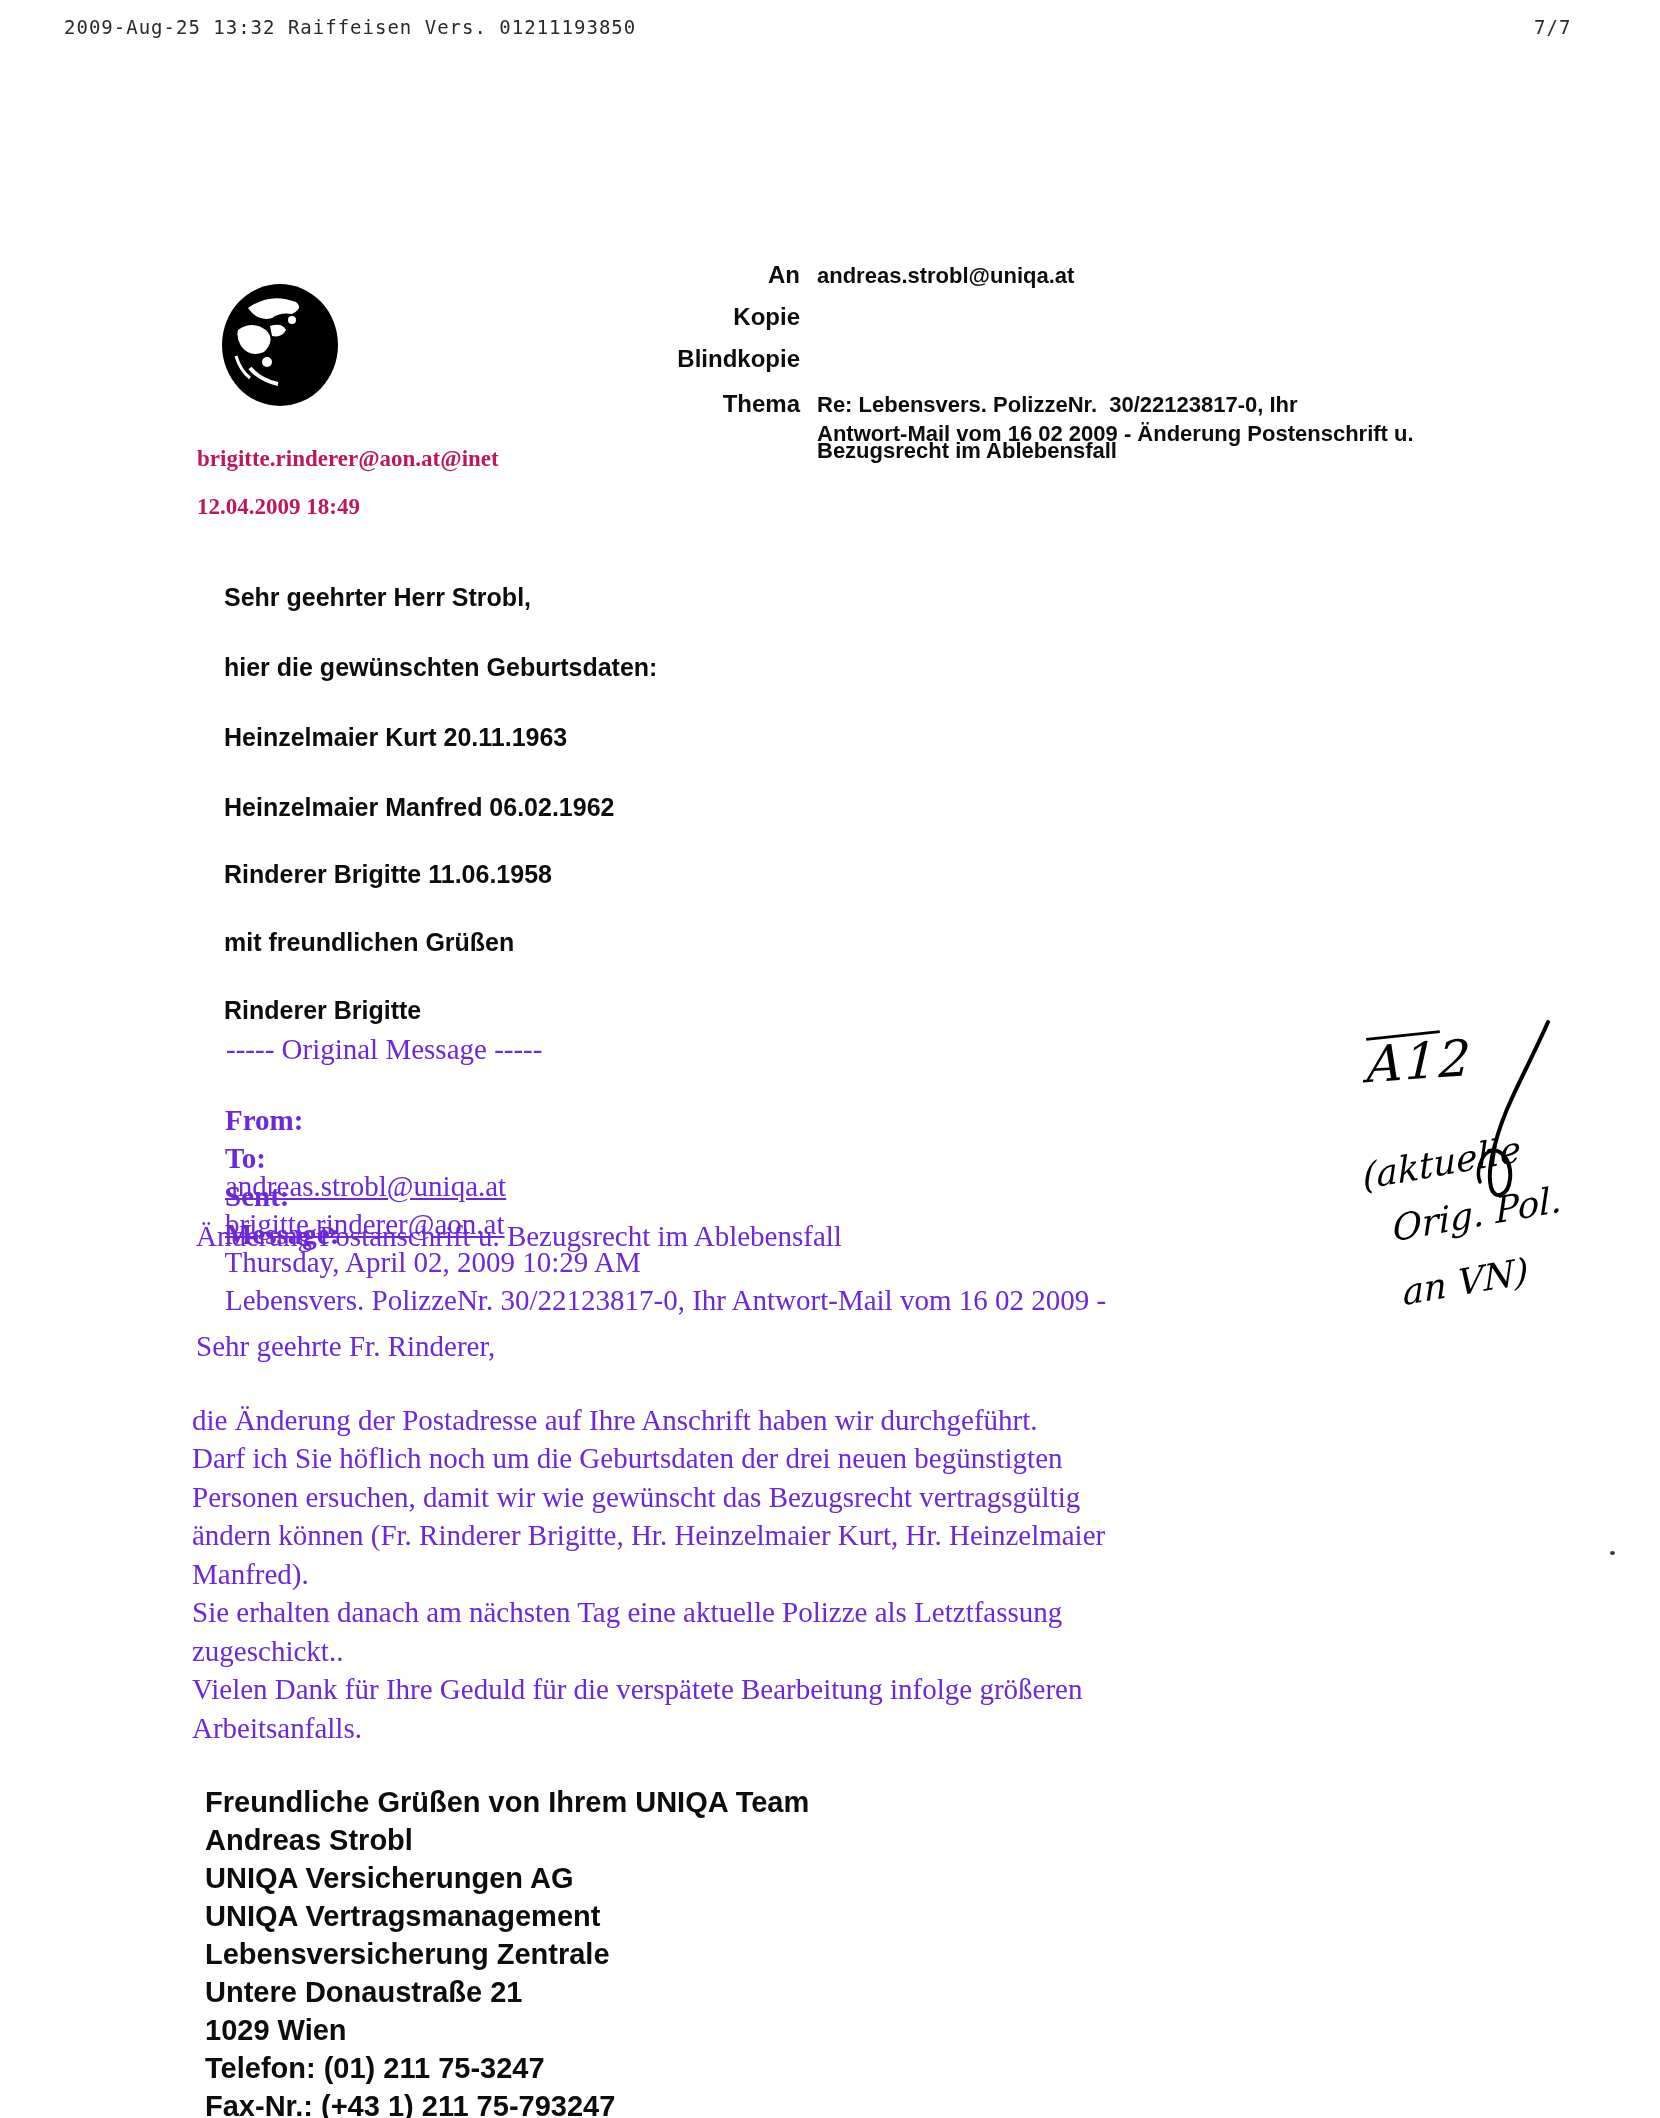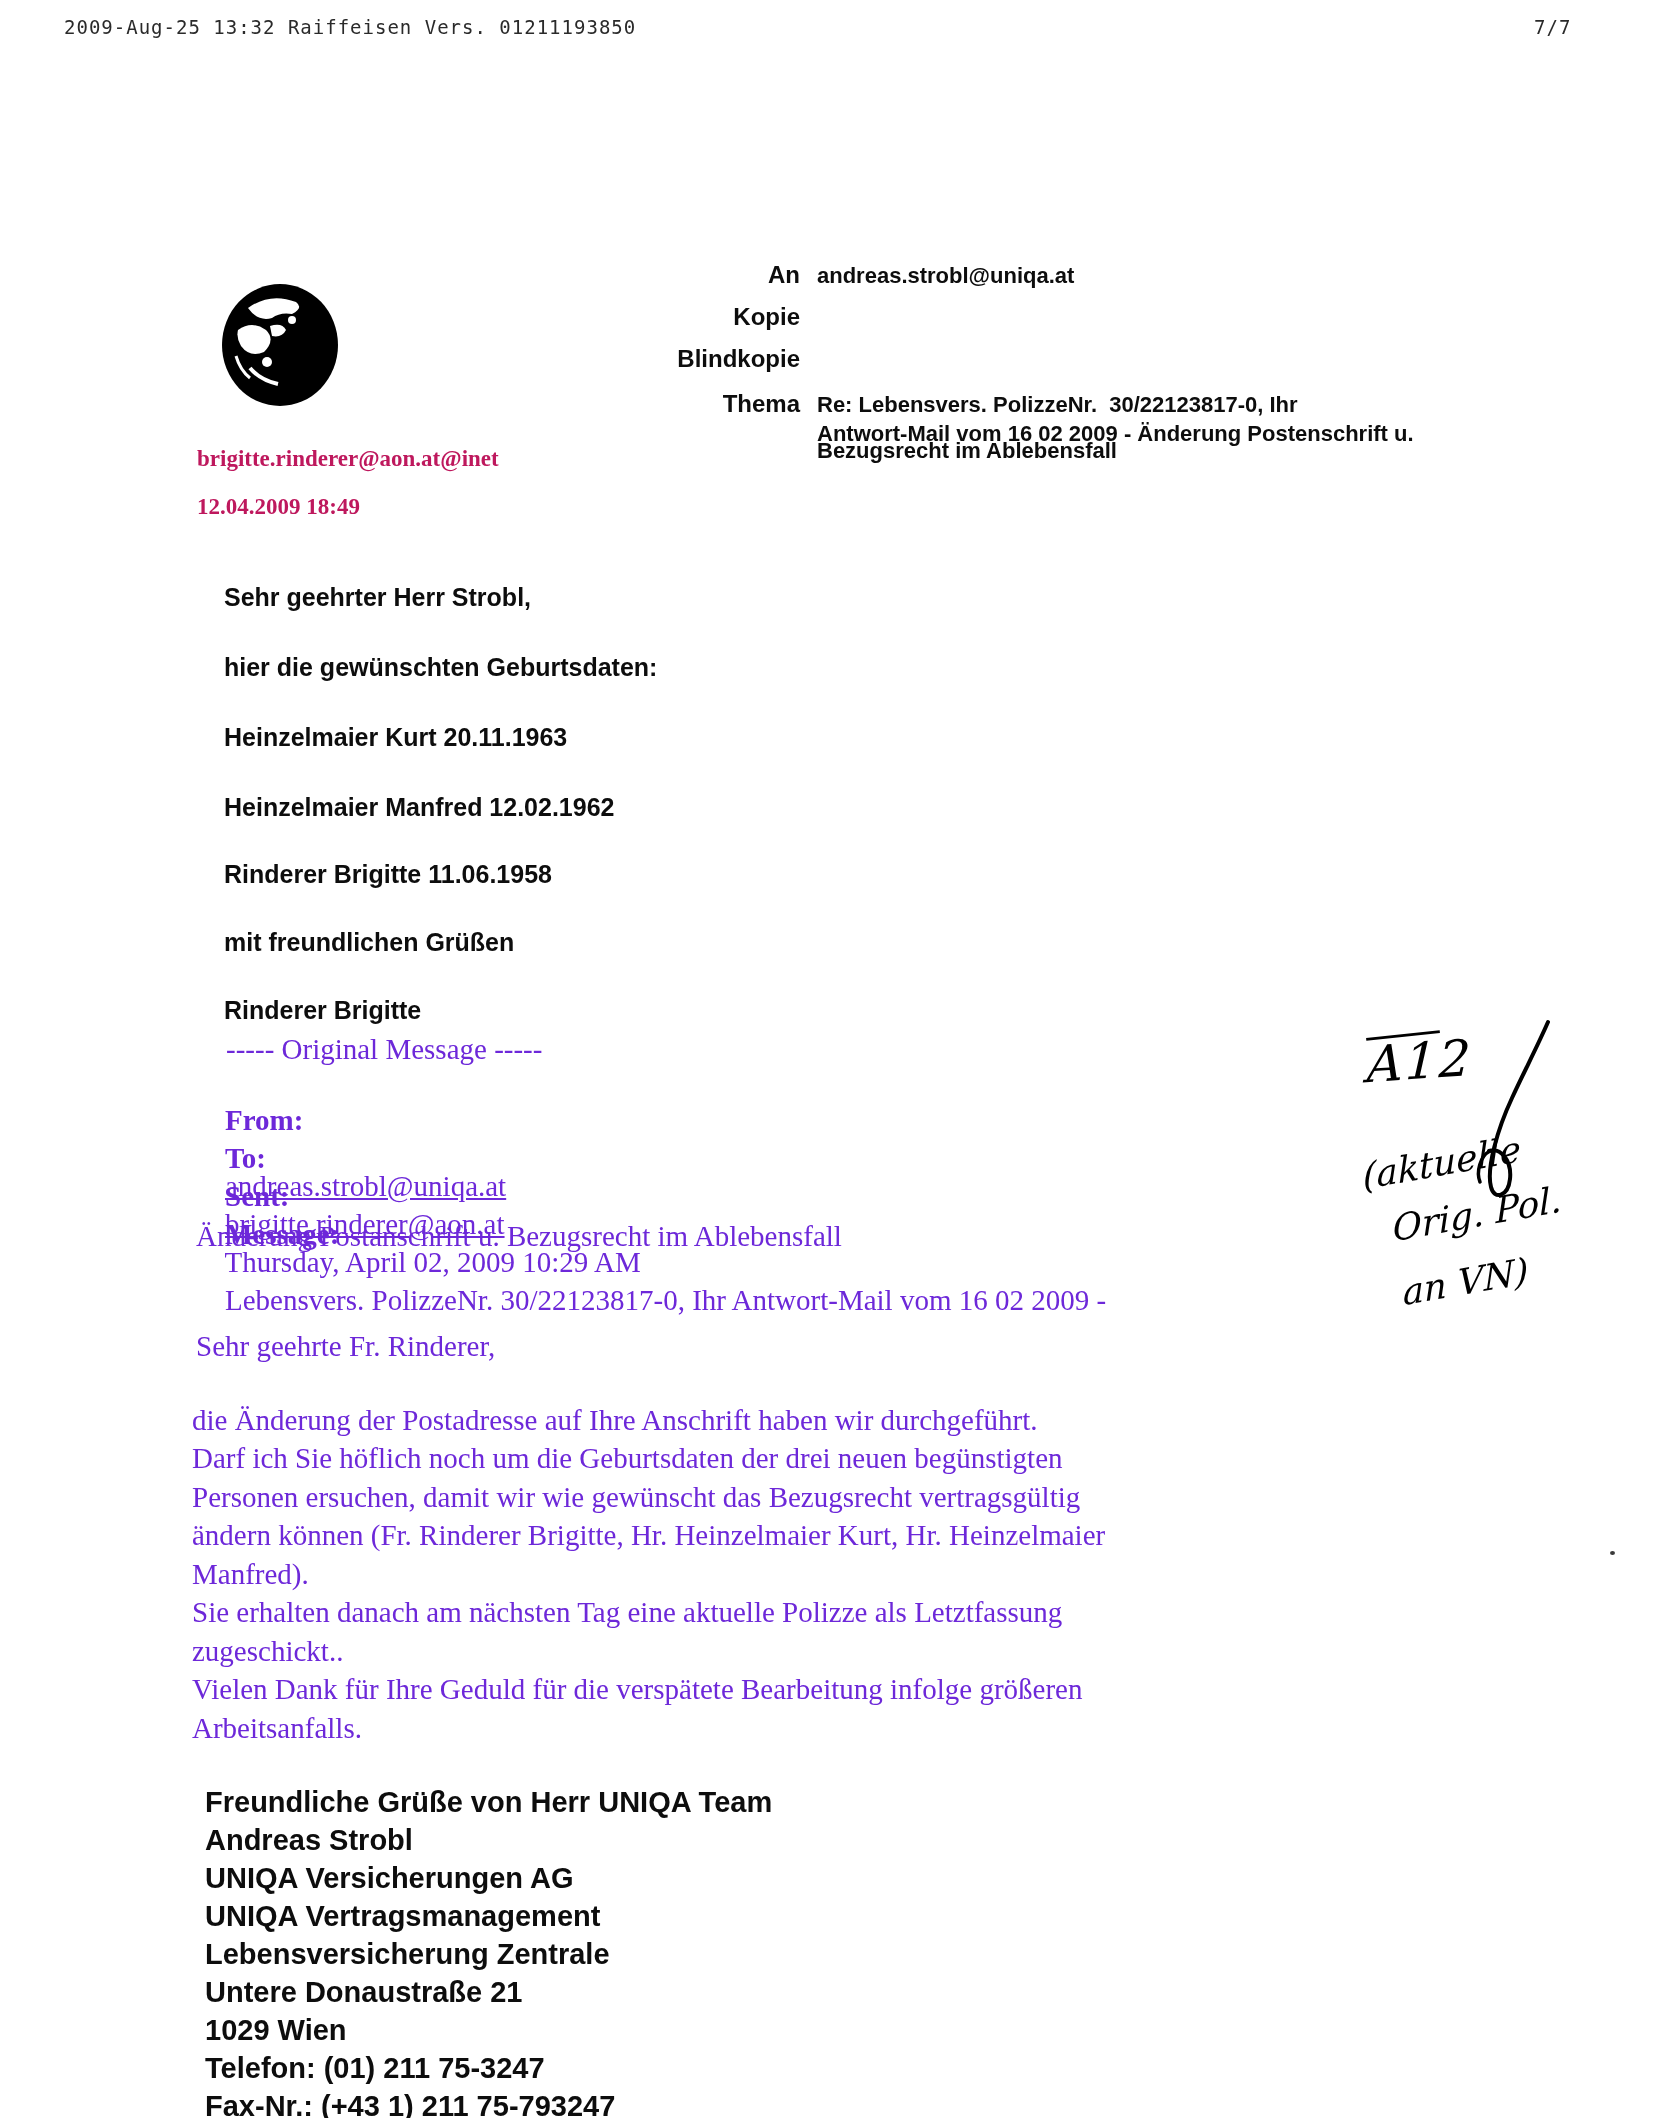--- a/index.html
+++ b/index.html
@@ -81,21 +81,21 @@
   <div class="abs hdr-value" style="left:817px;top:390px;">Re: Lebensvers. PolizzeNr.  30/22123817-0, Ihr</div>
   <div class="abs hdr-value" style="left:817px;top:419px;">Antwort-Mail vom 16 02 2009 - Änderung Postenschrift u.</div>
   <div class="abs hdr-value" style="left:817px;top:436px;">Bezugsrecht im Ablebensfall</div>
 
   <div class="abs sender-line" style="left:197px;top:446px;">brigitte.rinderer@aon.at@inet</div>
   <div class="abs sender-line" style="left:197px;top:494px;">12.04.2009 18:49</div>
 
   <div class="abs sans-line" style="left:224px;top:583px;">Sehr geehrter Herr Strobl,</div>
   <div class="abs sans-line" style="left:224px;top:653px;">hier die gewünschten Geburtsdaten:</div>
   <div class="abs sans-line" style="left:224px;top:723px;">Heinzelmaier Kurt 20.11.1963</div>
-  <div class="abs sans-line" style="left:224px;top:793px;">Heinzelmaier Manfred 12.02.1962</div>
+  <div class="abs sans-line" style="left:224px;top:793px;">Heinzelmaier Manfred 06.02.1962</div>
   <div class="abs sans-line" style="left:224px;top:860px;">Rinderer Brigitte 11.06.1958</div>
   <div class="abs sans-line" style="left:224px;top:928px;">mit freundlichen Grüßen</div>
   <div class="abs sans-line" style="left:224px;top:996px;">Rinderer Brigitte</div>
 
   <div class="abs serif-line" style="left:226px;top:1033px;">----- Original Message -----</div>
 
   <div class="abs serif-line" style="left:196px;top:1071px;">
     <b>From:</b>
     <span> </span>
     <span class="u">andreas.strobl@uniqa.at</span>
@@ -136,21 +136,21 @@
   <div class="abs serif-line" style="left:192px;top:1404px;">die Änderung der Postadresse auf Ihre Anschrift haben wir durchgeführt.</div>
   <div class="abs serif-line" style="left:192px;top:1442px;">Darf ich Sie höflich noch um die Geburtsdaten der drei neuen begünstigten</div>
   <div class="abs serif-line" style="left:192px;top:1519px;">ändern können (Fr. Rinderer Brigitte, Hr. Heinzelmaier Kurt, Hr. Heinzelmaier</div>
   <div class="abs serif-line" style="left:192px;top:1481px;">Personen ersuchen, damit wir wie gewünscht das Bezugsrecht vertragsgültig</div>
   <div class="abs serif-line" style="left:192px;top:1558px;">Manfred).</div>
   <div class="abs serif-line" style="left:192px;top:1596px;">Sie erhalten danach am nächsten Tag eine aktuelle Polizze als Letztfassung</div>
   <div class="abs serif-line" style="left:192px;top:1635px;">zugeschickt..</div>
   <div class="abs serif-line" style="left:192px;top:1673px;">Vielen Dank für Ihre Geduld für die verspätete Bearbeitung infolge größeren</div>
   <div class="abs serif-line" style="left:192px;top:1712px;">Arbeitsanfalls.</div>
 
-  <div class="abs sig-line" style="left:205px;top:1786px;">Freundliche Grüße von Herr UNIQA Team</div>
+  <div class="abs sig-line" style="left:205px;top:1786px;">Freundliche Grüßen von Ihrem UNIQA Team</div>
   <div class="abs sig-line" style="left:205px;top:1824px;">Andreas Strobl</div>
   <div class="abs sig-line" style="left:205px;top:1862px;">UNIQA Versicherungen AG</div>
   <div class="abs sig-line" style="left:205px;top:1900px;">UNIQA Vertragsmanagement</div>
   <div class="abs sig-line" style="left:205px;top:1938px;">Lebensversicherung Zentrale</div>
   <div class="abs sig-line" style="left:205px;top:1976px;">Untere Donaustraße 21</div>
   <div class="abs sig-line" style="left:205px;top:2014px;">1029 Wien</div>
   <div class="abs sig-line" style="left:205px;top:2052px;">Telefon: (01) 211 75-3247</div>
   <div class="abs sig-line" style="left:205px;top:2090px;">Fax-Nr.: (+43 1) 211 75-793247</div>
 
 </div>

